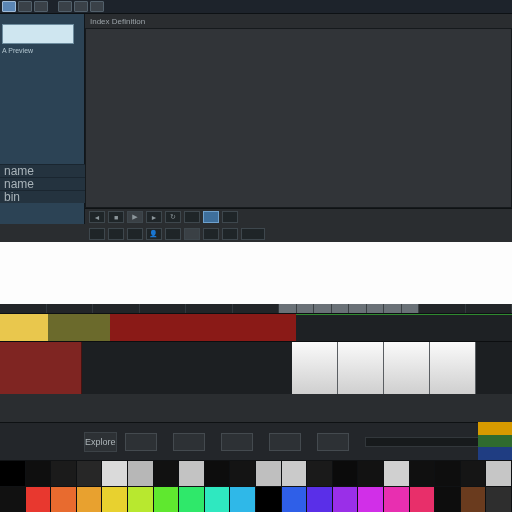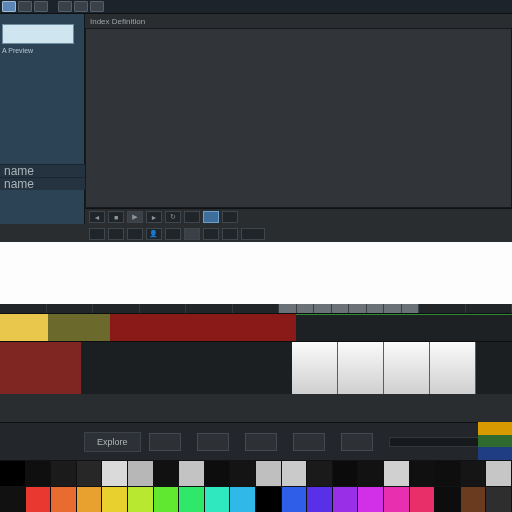--- a/index.html
+++ b/index.html
@@ -134,21 +134,21 @@
   }
 
   
   .bottom-bar {
     position: absolute; left: 0; top: 422px; right: 0; height: 38px;
     background: #23262a; border-top: 1px solid #0e1113;
     display: flex; align-items: center;
   }
   .bottom-gutter { width: 82px; height: 100%; }
   .bottom-label {
-    font-size: 9px; color: #aeb6ba; padding: 4px 12px;
+    font-size: 9px; color: #aeb6ba; padding: 4px 0;
     border: 1px solid #3c4247; background:#2d3135; margin-left:2px;
   }
   .scroll-track { flex:1; height:10px; background:#171a1c; margin:0 8px; border:1px solid #32373b; position:relative;}
   .bb-btn { width:32px; height:18px; background:#2d3135; border:1px solid #444a4f; margin:0 8px;}
 
   .right-swatches {
     position: absolute; right: 0; top: 422px;
     width: 34px; height: 38px;
     display: flex; flex-direction: column;
   }
@@ -185,20 +185,21 @@
 <div class="panel-tab-row">
   <span>Index Definition</span>
 </div>
 
 <div class="sidebar">
   <div class="thumb"></div>
   <div class="thumb-label">A Preview</div>
   <div class="side-items">
     <div><span>name</span></div>
     <div><span>name</span></div>
+    <div><span>bin</span></div>
   </div>
 </div>
 
 <div class="viewport"></div>
 
 <div class="transport">
   <div class="transport-row">
     <div class="ctrl">◄</div>
     <div class="ctrl">■</div>
     <div class="ctrl light">▶</div>

